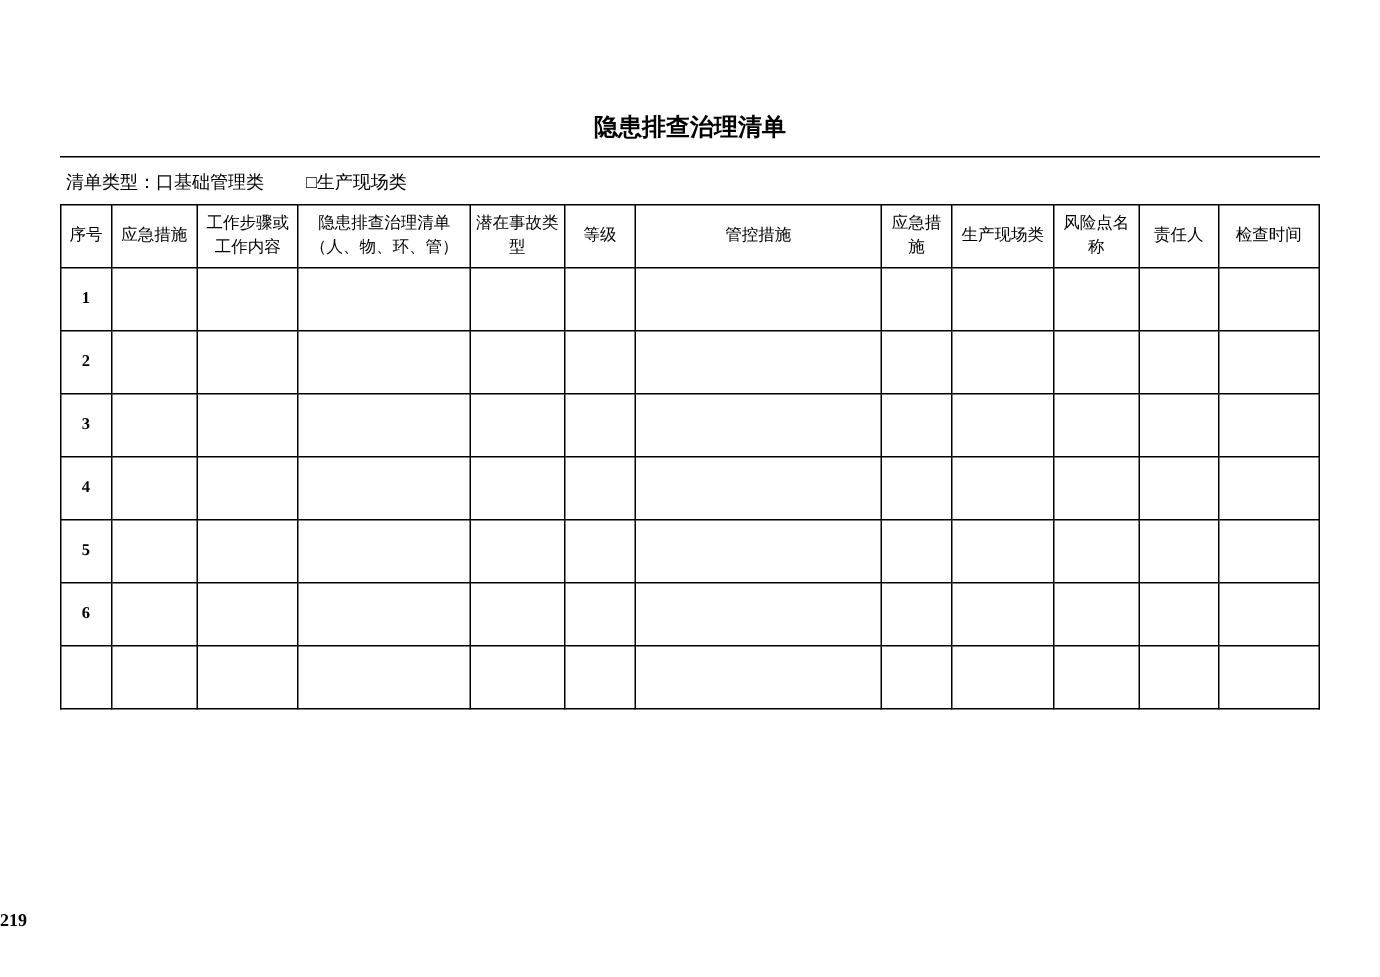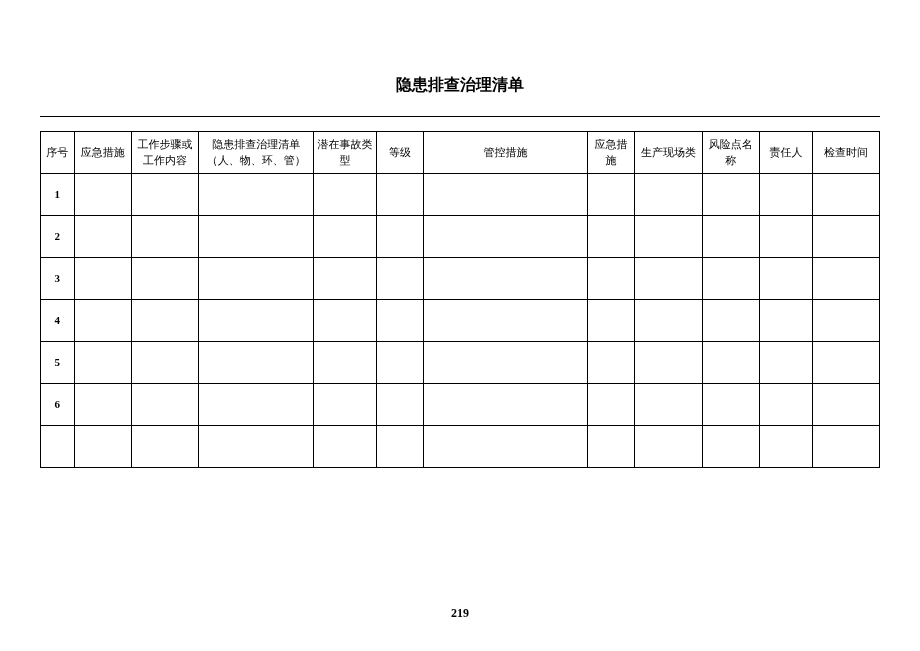--- a/index.html
+++ b/index.html
@@ -12,21 +12,21 @@
       font-family: "SimSun", "宋体", serif;
       width: 920px;
       height: 651px;
       position: relative;
       padding: 75px 40px 0 40px;
     }
     .title {
       text-align: center;
       font-size: 16px;
       font-weight: bold;
-      margin-bottom: 20px;
+      margin-bottom: 8px;
       font-family: Liberation Serif, serif;
     }
     .meta-row {
       display: flex;
       justify-content: space-between;
       font-size: 12px;
       padding: 0 4px 6px 4px;
       border-top: 1px solid #000;
       padding-top: 8px;
     }
@@ -74,31 +74,33 @@
     .col-resp { width: 5.5%; }
     .col-time { width: 7%; }
     .row-num {
       font-weight: bold;
     }
     .page-num {
       position: absolute;
       bottom: 30px;
       left: 0;
       right: 0;
-      text-align: center;
       font-size: 12px;
       font-weight: bold;
     }
   </style>
 </head>
 <body>
 
 <div class="title">隐患排查治理清单</div>
 
 <div class="meta-row">
+  <div class="meta-right">
+    <span>清单类型：</span><span>口基础管理类</span><span class="gap"></span><span>□生产现场类</span>
+  </div>
 </div>
 
 <table>
   <colgroup>
     <col class="col-seq">
     <col class="col-risk">
     <col class="col-step">
     <col class="col-factor">
     <col class="col-accident">
     <col class="col-level">

